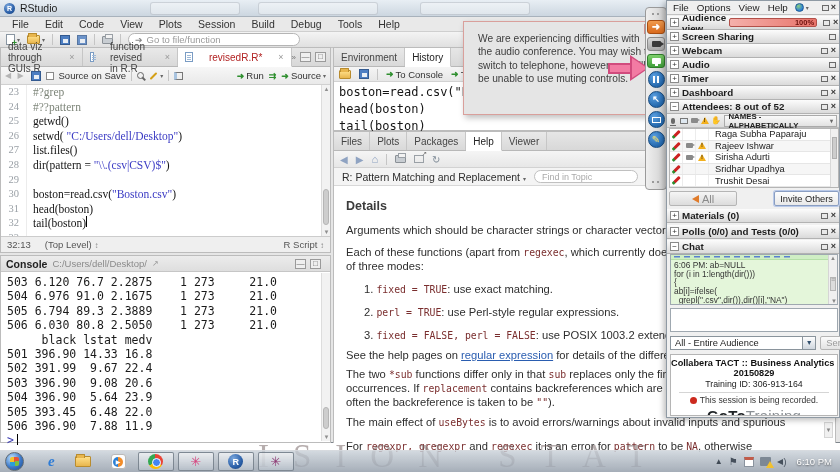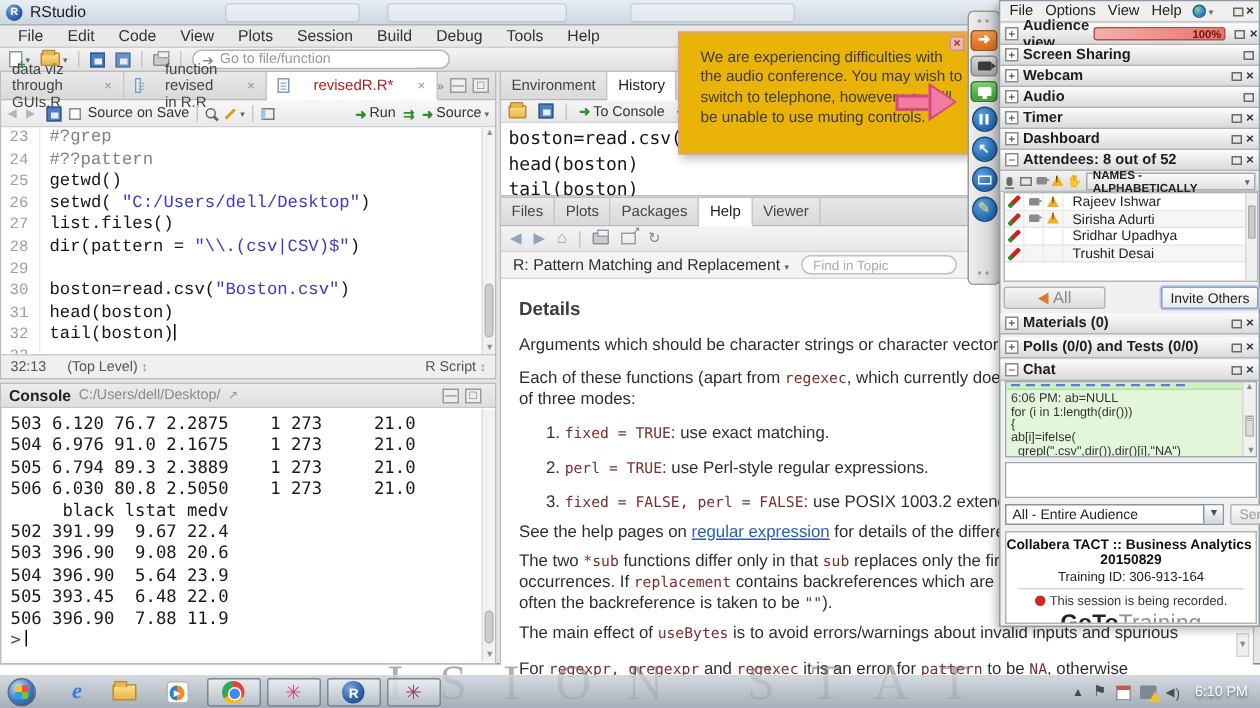--- a/index.html
+++ b/index.html
@@ -77,21 +77,21 @@
   #src-pane{left:0;top:47px;width:331px;height:206px}
   .src-toolbar{height:18px;background:linear-gradient(#f7f7f7,#e9e9e9);border-bottom:1px solid #d0d0d0;display:flex;align-items:center;gap:5px;padding:0 4px;font-size:9.5px;color:#333}
   .nav-arrows{color:#b5b5b5;font-size:8px;letter-spacing:2px}
   .chk{width:8px;height:8px;border:1px solid #8a8a8a;background:#fff}
   .mag{width:7px;height:7px;border:1.5px solid #666;border-radius:50%;position:relative}
   .mag::after{content:"";position:absolute;width:4px;height:1.5px;background:#666;transform:rotate(45deg);right:-3px;bottom:-1px}
   .wand{width:9px;height:2px;background:#d4a017;transform:rotate(-45deg);border-radius:1px}
   .book{width:9px;height:8px;border:1px solid #777;border-left:3px solid #a9c4e0}
   .run-arrow{color:#2f8f2f;font-weight:bold;font-size:9px}
   .code-area{position:absolute;left:0;top:37px;right:0;bottom:16px;overflow:hidden;background:#fff}
-  .cl{height:14.6px;white-space:pre;font-family:Liberation Mono, monospace;font-size:11.5px;line-height:14.6px;display:flex}
+  .cl{height:14.6px;white-space:pre;font-family:Liberation Serif, serif;font-size:11.5px;line-height:14.6px;display:flex}
   .ln{display:inline-block;width:26px;text-align:right;padding-right:7px;color:#9aa0a6;font-size:10.5px;flex:none;border-right:1px solid #ececec;margin-right:6px}
   .c-code{color:#141414}.c-com{color:#7d8579}.c-str{color:#3b3bc4}
   .caret{display:inline-block;width:1px;height:11px;background:#000;vertical-align:-1px}
   .src-status{position:absolute;left:0;bottom:0;right:0;height:16px;background:#efefef;border-top:1px solid #cccccc;
     display:flex;align-items:center;font-size:9.5px;color:#555;padding:0 6px;gap:14px}
   .spin{font-size:8px;color:#888}
   .vscroll{position:absolute;right:0;width:9px;background:#f2f2f2;border-left:1px solid #dddddd}
   .vthumb{position:absolute;left:1px;width:6px;background:#cdcdcd;border:1px solid #b5b5b5;border-radius:3px}
   .sarrow{position:absolute;left:0;width:9px;text-align:center;font-size:6px;color:#909090}
 
@@ -127,21 +127,21 @@
   .help-body{padding:12px 0 0 12px;background:#fff;height:266px;overflow:hidden}
   .hd{font-size:12.5px;font-weight:bold;color:#3c3c3c;margin-top:1px}
   .hl{font-size:11.2px;color:#2e2e2e;white-space:nowrap;line-height:12px}
   .hl .hcode{font-family:"DejaVu Sans Mono","Liberation Mono",monospace;font-size:9.8px;color:#7a2e2e}
   .hl .hlink{color:#2a5db0;text-decoration:underline}
   .ind{padding-left:18px}
   .mt11{margin-top:11px}.mt10{margin-top:10px}.mt7{margin-top:7px}.mt1{margin-top:1px}
   .help-scrollbit{position:absolute;right:2px;bottom:4px;width:9px;height:16px;background:#f0f0f0;border:1px solid #d5d5d5;font-size:6px;color:#888;text-align:center;line-height:14px}
 
   
-  #notif{position:absolute;left:452px;top:21px;width:194px;height:82px;background:#eab308;border:1px solid #d99f9b;z-index:6;box-shadow:2px 3px 6px rgba(0,0,0,.25)}
+  #notif{position:absolute;left:463px;top:21px;width:194px;height:94px;background:#e5e5e5;border:1px solid #d99f9b;z-index:6;box-shadow:2px 3px 6px rgba(0,0,0,.25)}
   .notif-x{position:absolute;right:2px;top:2px;width:10px;height:10px;border:1px solid #cf8d88;background:#f0b5b0;
     color:#a42f26;font-size:8px;font-weight:bold;line-height:8px;text-align:center}
   .notif-text{position:absolute;left:14px;top:10px;font-size:10.2px;color:#3d3d3d;line-height:13.4px}
   .arr-body{position:absolute;right:26px;top:41px;width:22px;height:11px;background:#f27ba3;border:2px solid #d14b7d;border-right:none}
   .arr-head{position:absolute;right:7px;top:33px;width:0;height:0;border-top:13px solid transparent;border-bottom:13px solid transparent;border-left:19px solid #d14b7d}
   .arr-head::after{content:"";position:absolute;left:-17px;top:-10px;width:0;height:0;border-top:10px solid transparent;border-bottom:10px solid transparent;border-left:15px solid #f27ba3}
 
   
   #grabtab{position:absolute;left:645px;top:7px;width:22px;height:183px;z-index:7;border:1px solid #9a9a9a;border-radius:4px;
     background:linear-gradient(90deg,#efefef,#cfcfcf);display:flex;flex-direction:column;align-items:center;gap:3px;padding-top:4px}
@@ -355,20 +355,21 @@
           <span class="mm">—</span>
           <span class="mm">□</span>
         </span>
     </div>
     <div class="con-body">
       <div class="con-line">503 6.120 76.7 2.2875    1 273     21.0</div>
       <div class="con-line">504 6.976 91.0 2.1675    1 273     21.0</div>
       <div class="con-line">505 6.794 89.3 2.3889    1 273     21.0</div>
       <div class="con-line">506 6.030 80.8 2.5050    1 273     21.0</div>
       <div class="con-line">     black lstat medv</div>
+      <div class="con-line">501 396.90 14.33 16.8</div>
       <div class="con-line">502 391.99  9.67 22.4</div>
       <div class="con-line">503 396.90  9.08 20.6</div>
       <div class="con-line">504 396.90  5.64 23.9</div>
       <div class="con-line">505 393.45  6.48 22.0</div>
       <div class="con-line">506 396.90  7.88 11.9</div>
       <div><span class="prompt">&gt;</span><span class="caret" style="margin-left:3px"></span></div>
     </div>
     <div class="vscroll" style="top:17px;bottom:1px">
       <div class="vthumb" style="bottom:12px;height:22px"></div>
       <span class="sarrow" style="bottom:1px">▼</span>
@@ -552,20 +553,28 @@
         <span>NAMES - ALPHABETICALLY</span>
         <span class="dd-caret">▾</span>
       </span>
   </div>
 
   <div id="att-list">
     <div class="att-row">
       <span class="cell">
           <span class="pencil"></span>
         </span>
+        <span class="cell"></span>
+        <span class="cell"></span>
+      <span class="att-name">Raga Subha Paparaju</span>
+    </div>
+    <div class="att-row">
+      <span class="cell">
+          <span class="pencil"></span>
+        </span>
       <span class="cell">
           <span class="cam-g"></span>
         </span>
       <span class="cell">
           <span class="warn"></span>
         </span>
       <span class="att-name">Rajeev Ishwar</span>
     </div>
     <div class="att-row">
       <span class="cell">

